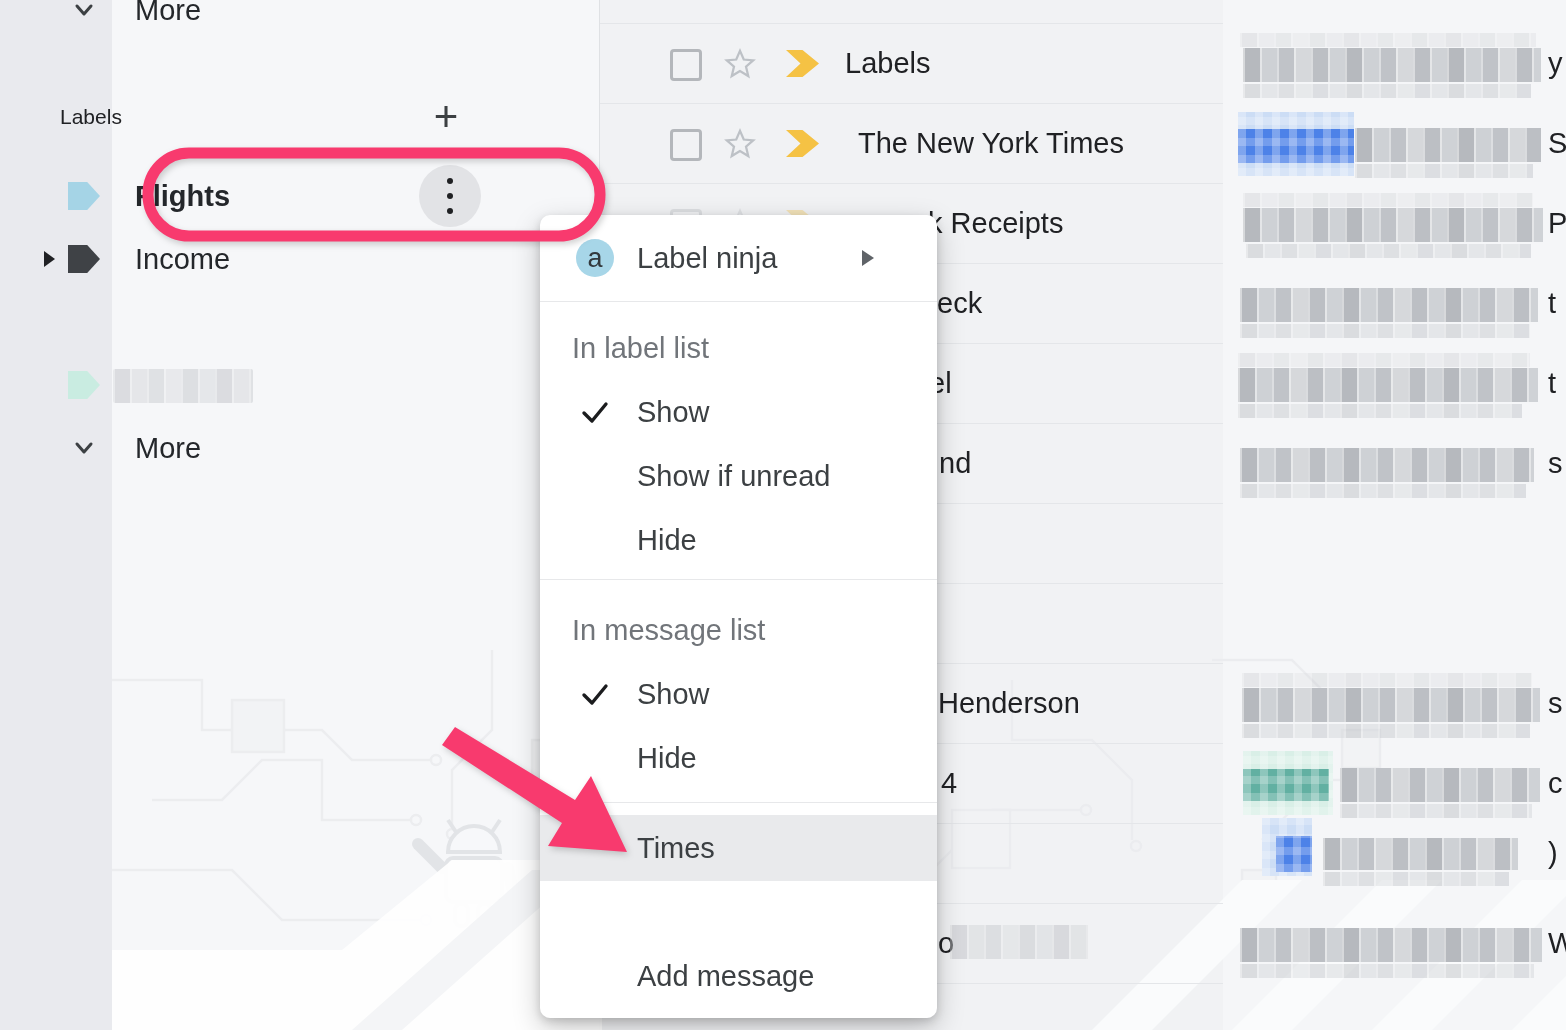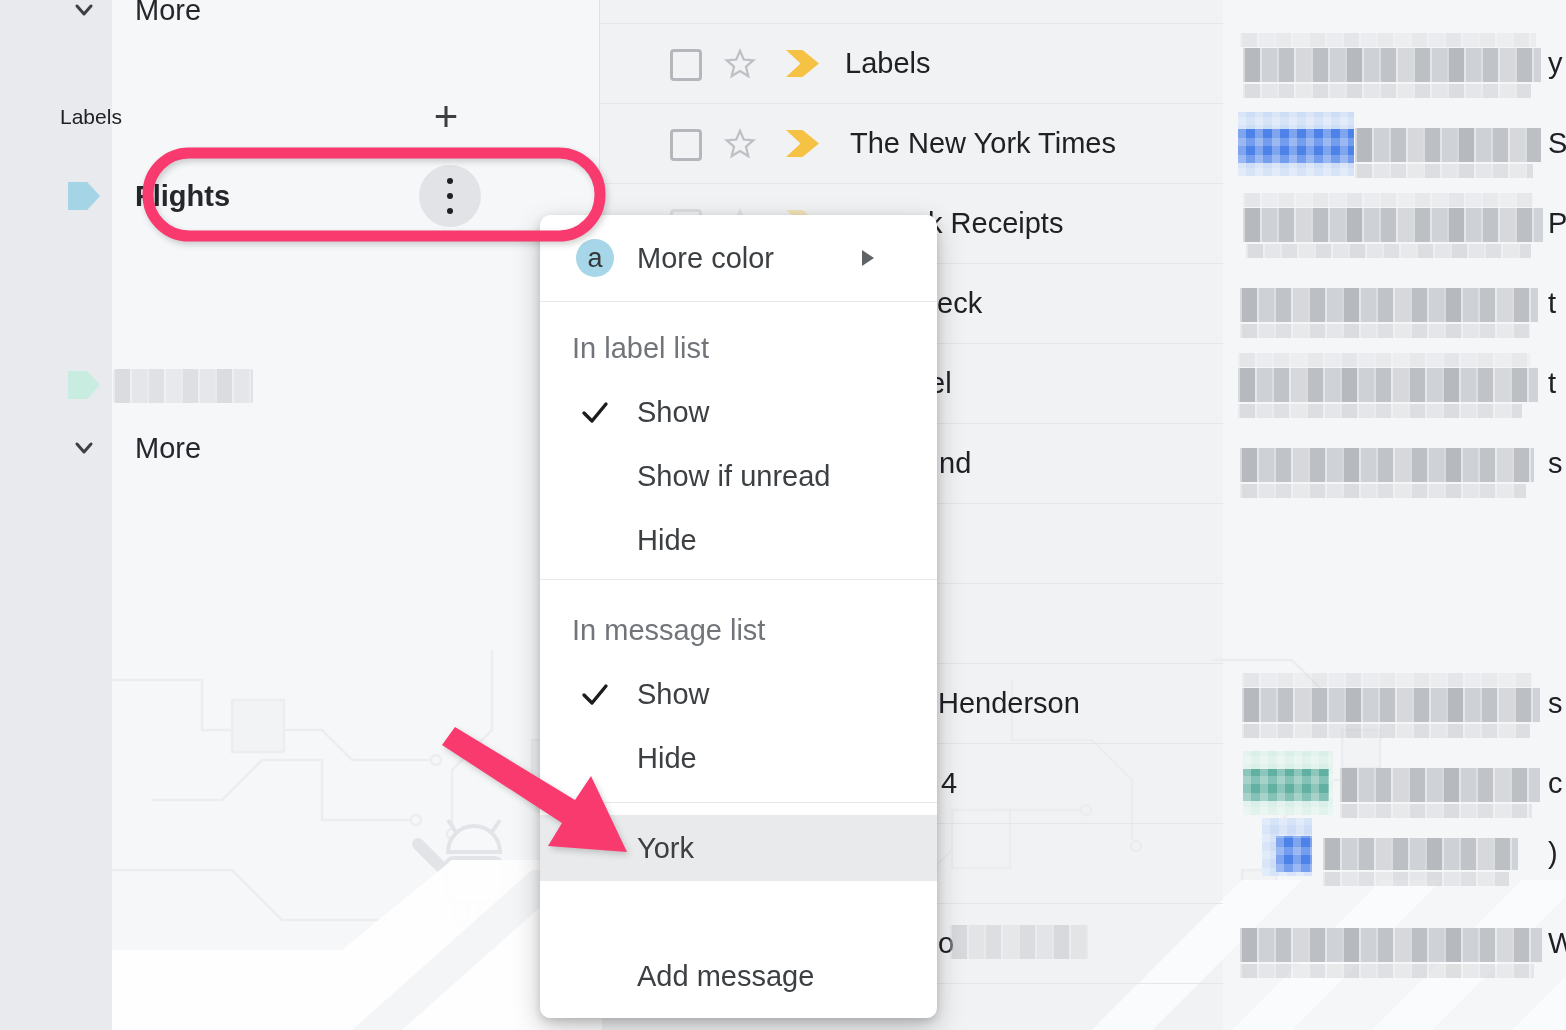--- a/index.html
+++ b/index.html
@@ -136,20 +136,25 @@
   <div class="srow" style="top:164px">
     <span class="tag-icon" style="margin-left: 68px; background-color: rgb(165, 212, 230);"></span>
     <span class="s-text" style="margin-left:35px;font-weight:700">Flights</span>
     <span class="dots-btn" style="position:absolute;left:419px;top:1px">
         <i></i>
         <i></i>
         <i></i>
       </span>
   </div>
 
+  <div class="srow" style="top:227px">
+    <span class="expand-tri" style="margin-left:44px"></span>
+    <span class="tag-icon" style="margin-left: 13px; background-color: rgb(63, 66, 70);"></span>
+    <span class="s-text" style="margin-left:35px">Income</span>
+  </div>
 
 
   <div class="srow" style="top:353px">
     <span class="tag-icon" style="margin-left: 68px; background-color: rgb(201, 236, 225);"></span>
     <span class="mz mz-l" style="position:absolute;left:113px;top:16px;width:140px;height:34px;border-radius:2px"></span>
   </div>
 
   <div class="srow" style="top:416px">
     <svg class="chev" style="margin-left:68px" viewBox="0 0 32 32">
         <polyline points="9,12 16,20 23,12" fill="none" stroke="#3c4043" stroke-width="3" stroke-linecap="round" stroke-linejoin="round"></polyline>
@@ -183,21 +188,21 @@
     <div class="mz mz-l" style="position:absolute;left:643px;top:61px;width:288px;height:14px"></div>
     <span class="trail">y</span>
   </div>
 
   <div class="erow" style="top:103px">
     <span class="cbx"></span>
     <svg class="star-ic" width="36" height="36" viewBox="0 0 24 24">
         <path d="M12 17.3l-5.5 3.4 1.5-6.3-4.8-4.2 6.3-.5L12 3.9l2.5 5.8 6.3.5-4.8 4.2 1.5 6.3z" fill="none" stroke="#bdc1c6" stroke-width="1.5"></path>
       </svg>
     <span class="imp"></span>
-    <span class="sender" style="left:250px">The New York Times</span>
+    <span class="sender" style="left:258px">The New York Times</span>
     <div class="chip" style="position: absolute; left: 638px; top: 9px; width: 116px; height: 64px; background-color: rgb(204, 221, 245);"></div>
     <div class="chip" style="position: absolute; left: 638px; top: 26px; width: 116px; height: 34px; background-color: rgb(77, 130, 232);"></div>
     <div class="mz" style="position:absolute;left:755px;top:25px;width:186px;height:34px"></div>
     <div class="mz mz-l" style="position:absolute;left:755px;top:61px;width:178px;height:14px"></div>
     <span class="trail">S</span>
   </div>
 
   <div class="erow" style="top:183px">
     <span class="cbx ghost"></span>
     <svg class="star-ic ghost" width="36" height="36" viewBox="0 0 24 24">
@@ -264,21 +269,21 @@
     <span class="sender" style="left:338px">o</span>
     <div class="mz mz-l" style="position:absolute;left:350px;top:22px;width:138px;height:34px"></div>
     <div class="mz" style="position:absolute;left:640px;top:25px;width:302px;height:34px"></div>
     <div class="mz mz-l" style="position:absolute;left:640px;top:61px;width:294px;height:14px"></div>
     <span class="trail">W</span>
   </div>
 
   <div class="abs menu">
     <div class="mrow" style="top:11px">
       <span class="avatar">a</span>
-      <span class="m-text">More color</span>
+      <span class="m-text">Label ninja</span>
       <span class="sub-arrow"></span>
     </div>
     <div class="m-div" style="top:86px"></div>
     <div class="mrow" style="top:101px">
       <span class="m-head">In label list</span>
     </div>
     <div class="mrow" style="top:165px">
       <svg class="check" width="34" height="34" viewBox="0 0 34 34">
           <polyline points="6,18 14,26 28,9" fill="none" stroke="#1b1c1e" stroke-width="3.4" stroke-linecap="round" stroke-linejoin="round"></polyline>
         </svg>
@@ -299,21 +304,21 @@
           <polyline points="6,18 14,26 28,9" fill="none" stroke="#1b1c1e" stroke-width="3.4" stroke-linecap="round" stroke-linejoin="round"></polyline>
         </svg>
       <span class="m-text">Show</span>
     </div>
     <div class="mrow" style="top:511px">
       <span class="m-text">Hide</span>
     </div>
     <div class="m-div" style="top:587px"></div>
     <div class="hl" style="top:600px"></div>
     <div class="mrow" style="top:601px">
-      <span class="m-text">York</span>
+      <span class="m-text">Times</span>
     </div>
     <div class="mrow" style="top:729px">
       <span class="m-text">Add message</span>
     </div>
   </div>
 
   <svg class="abs anno" width="1566" height="1030" viewBox="0 0 1566 1030" style="filter:drop-shadow(2px 3px 3px rgba(0,0,0,.18))">
     <rect x="148" y="153" width="452" height="83" rx="41" fill="none" stroke="#F83A6E" stroke-width="11"></rect>
     <polygon points="455,727 575,800 591,776 627,852 548,846 562,823 442,745" fill="#F83A6E"></polygon>
   </svg>

